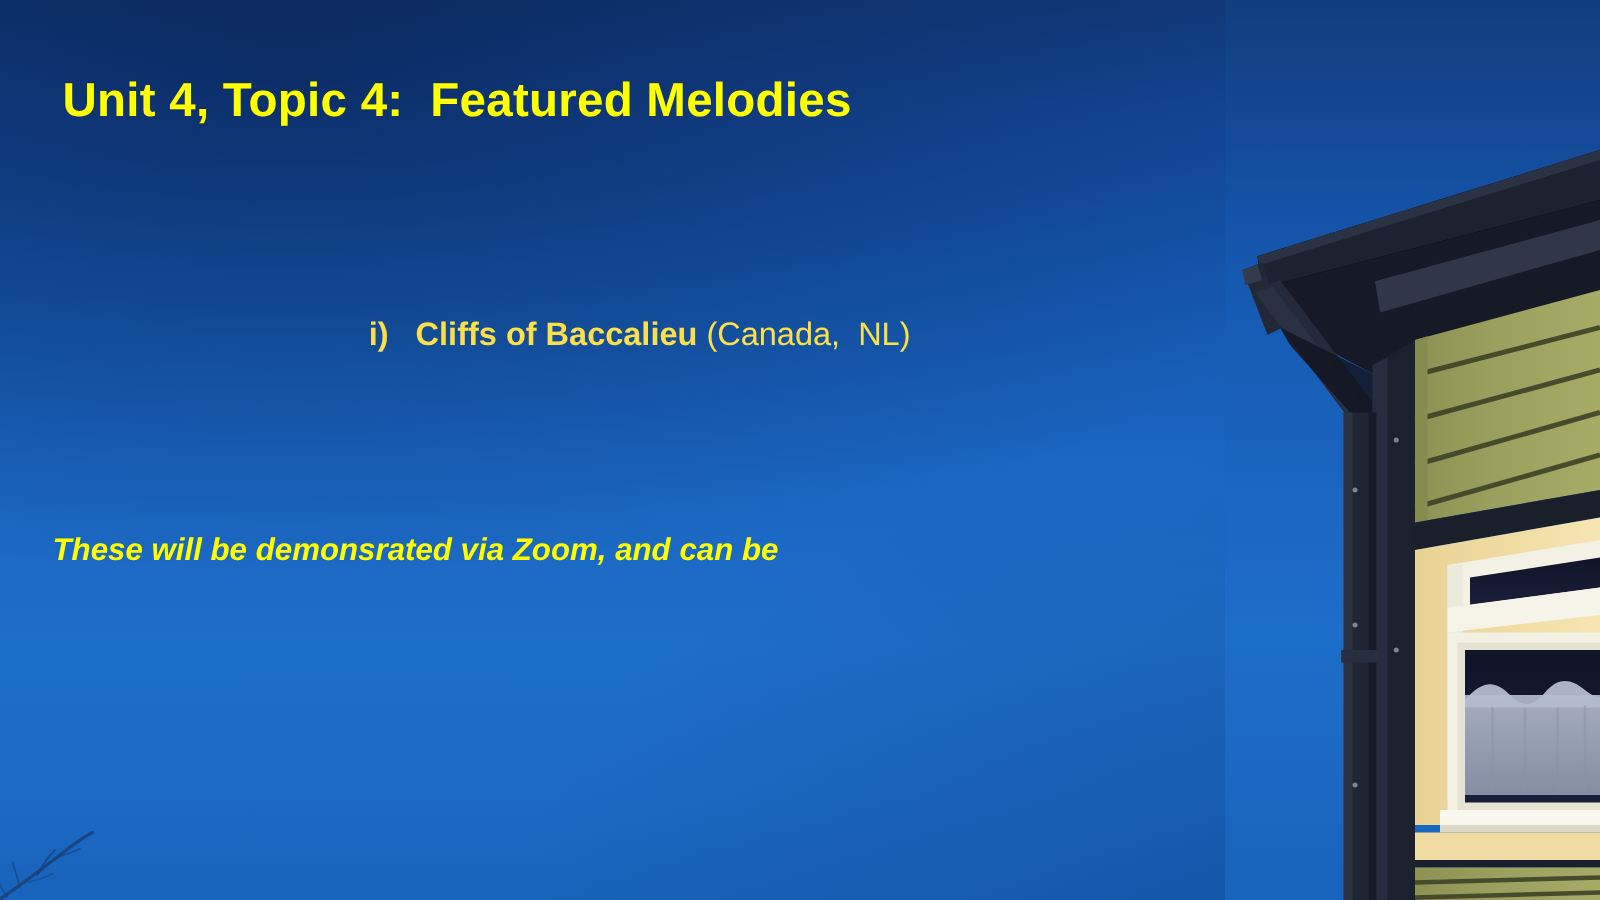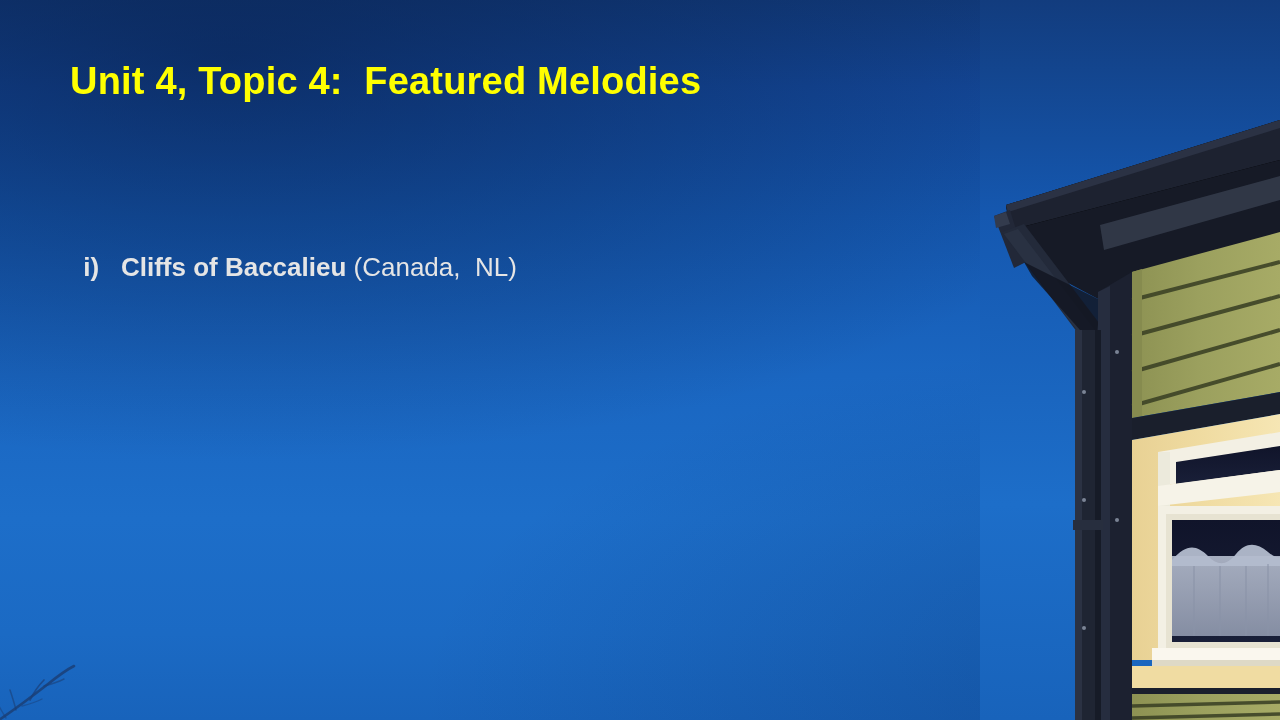--- a/index.html
+++ b/index.html
@@ -54,28 +54,28 @@
   
   .title {
     position: absolute;
     left: 50px;
     top: 60px;
     font-size: 38px;
     font-weight: bold;
     color: #ffff00;
     letter-spacing: .2px;
     white-space: pre;
-    margin-left: 20px;
   }
   .list { position: absolute; left: 40px; top: 180px; width: 900px; }
   .list-item {
-    color: #e5e5e5;
+    color: #fde047;
     font-size: 26px;
     line-height: 58px;
     white-space: pre;
+    text-align: center;
   }
   .marker { font-weight: bold; }
   .song   { font-weight: bold; }
   .origin { font-weight: normal; }
 
   .note {
     position: absolute;
     left: 42px;
     top: 412px;
     width: 860px;
@@ -234,15 +234,16 @@
 
     <div class="list-item">
       <span class="marker">i)</span><span class="gap">   </span><span class="song">Cliffs of Baccalieu</span><span class="origin"> (Canada,  NL)</span>
     </div>
 
 
 
   </div>
 
   <div class="note">
+    <span class="note-line">These will be demonsrated via Zoom, and can be</span>
   </div>
 
 </div>
 
 </body></html>

